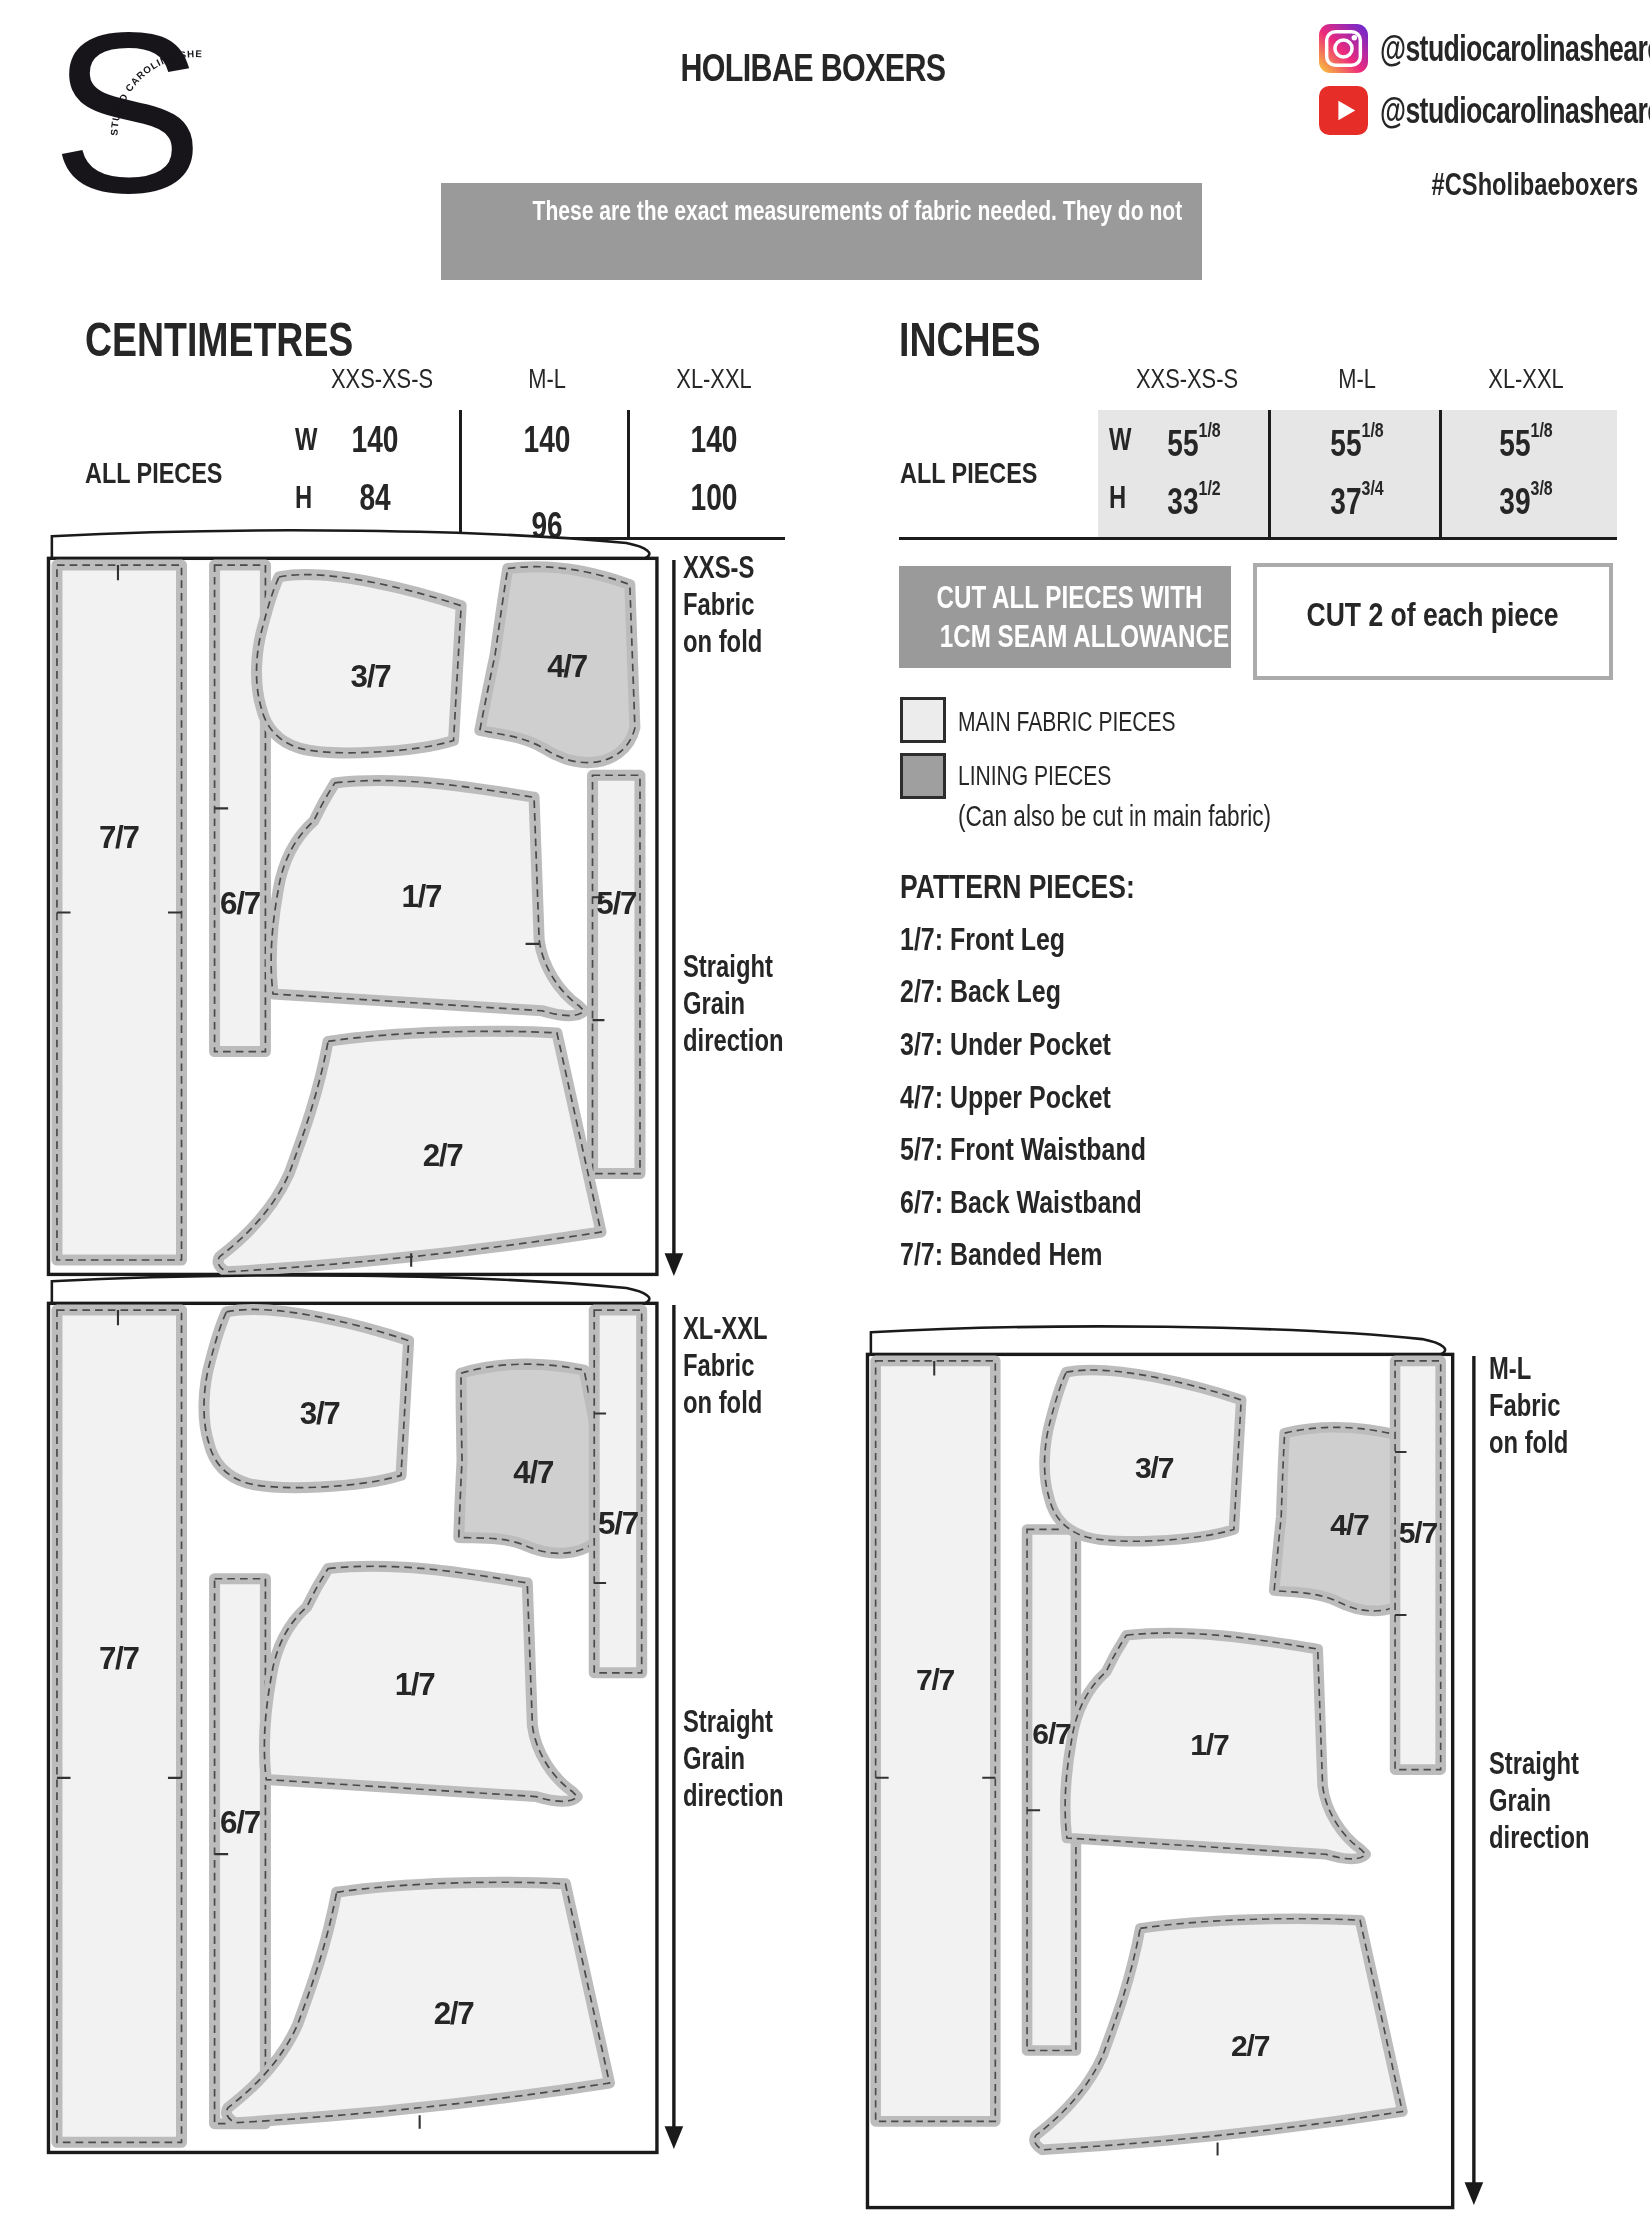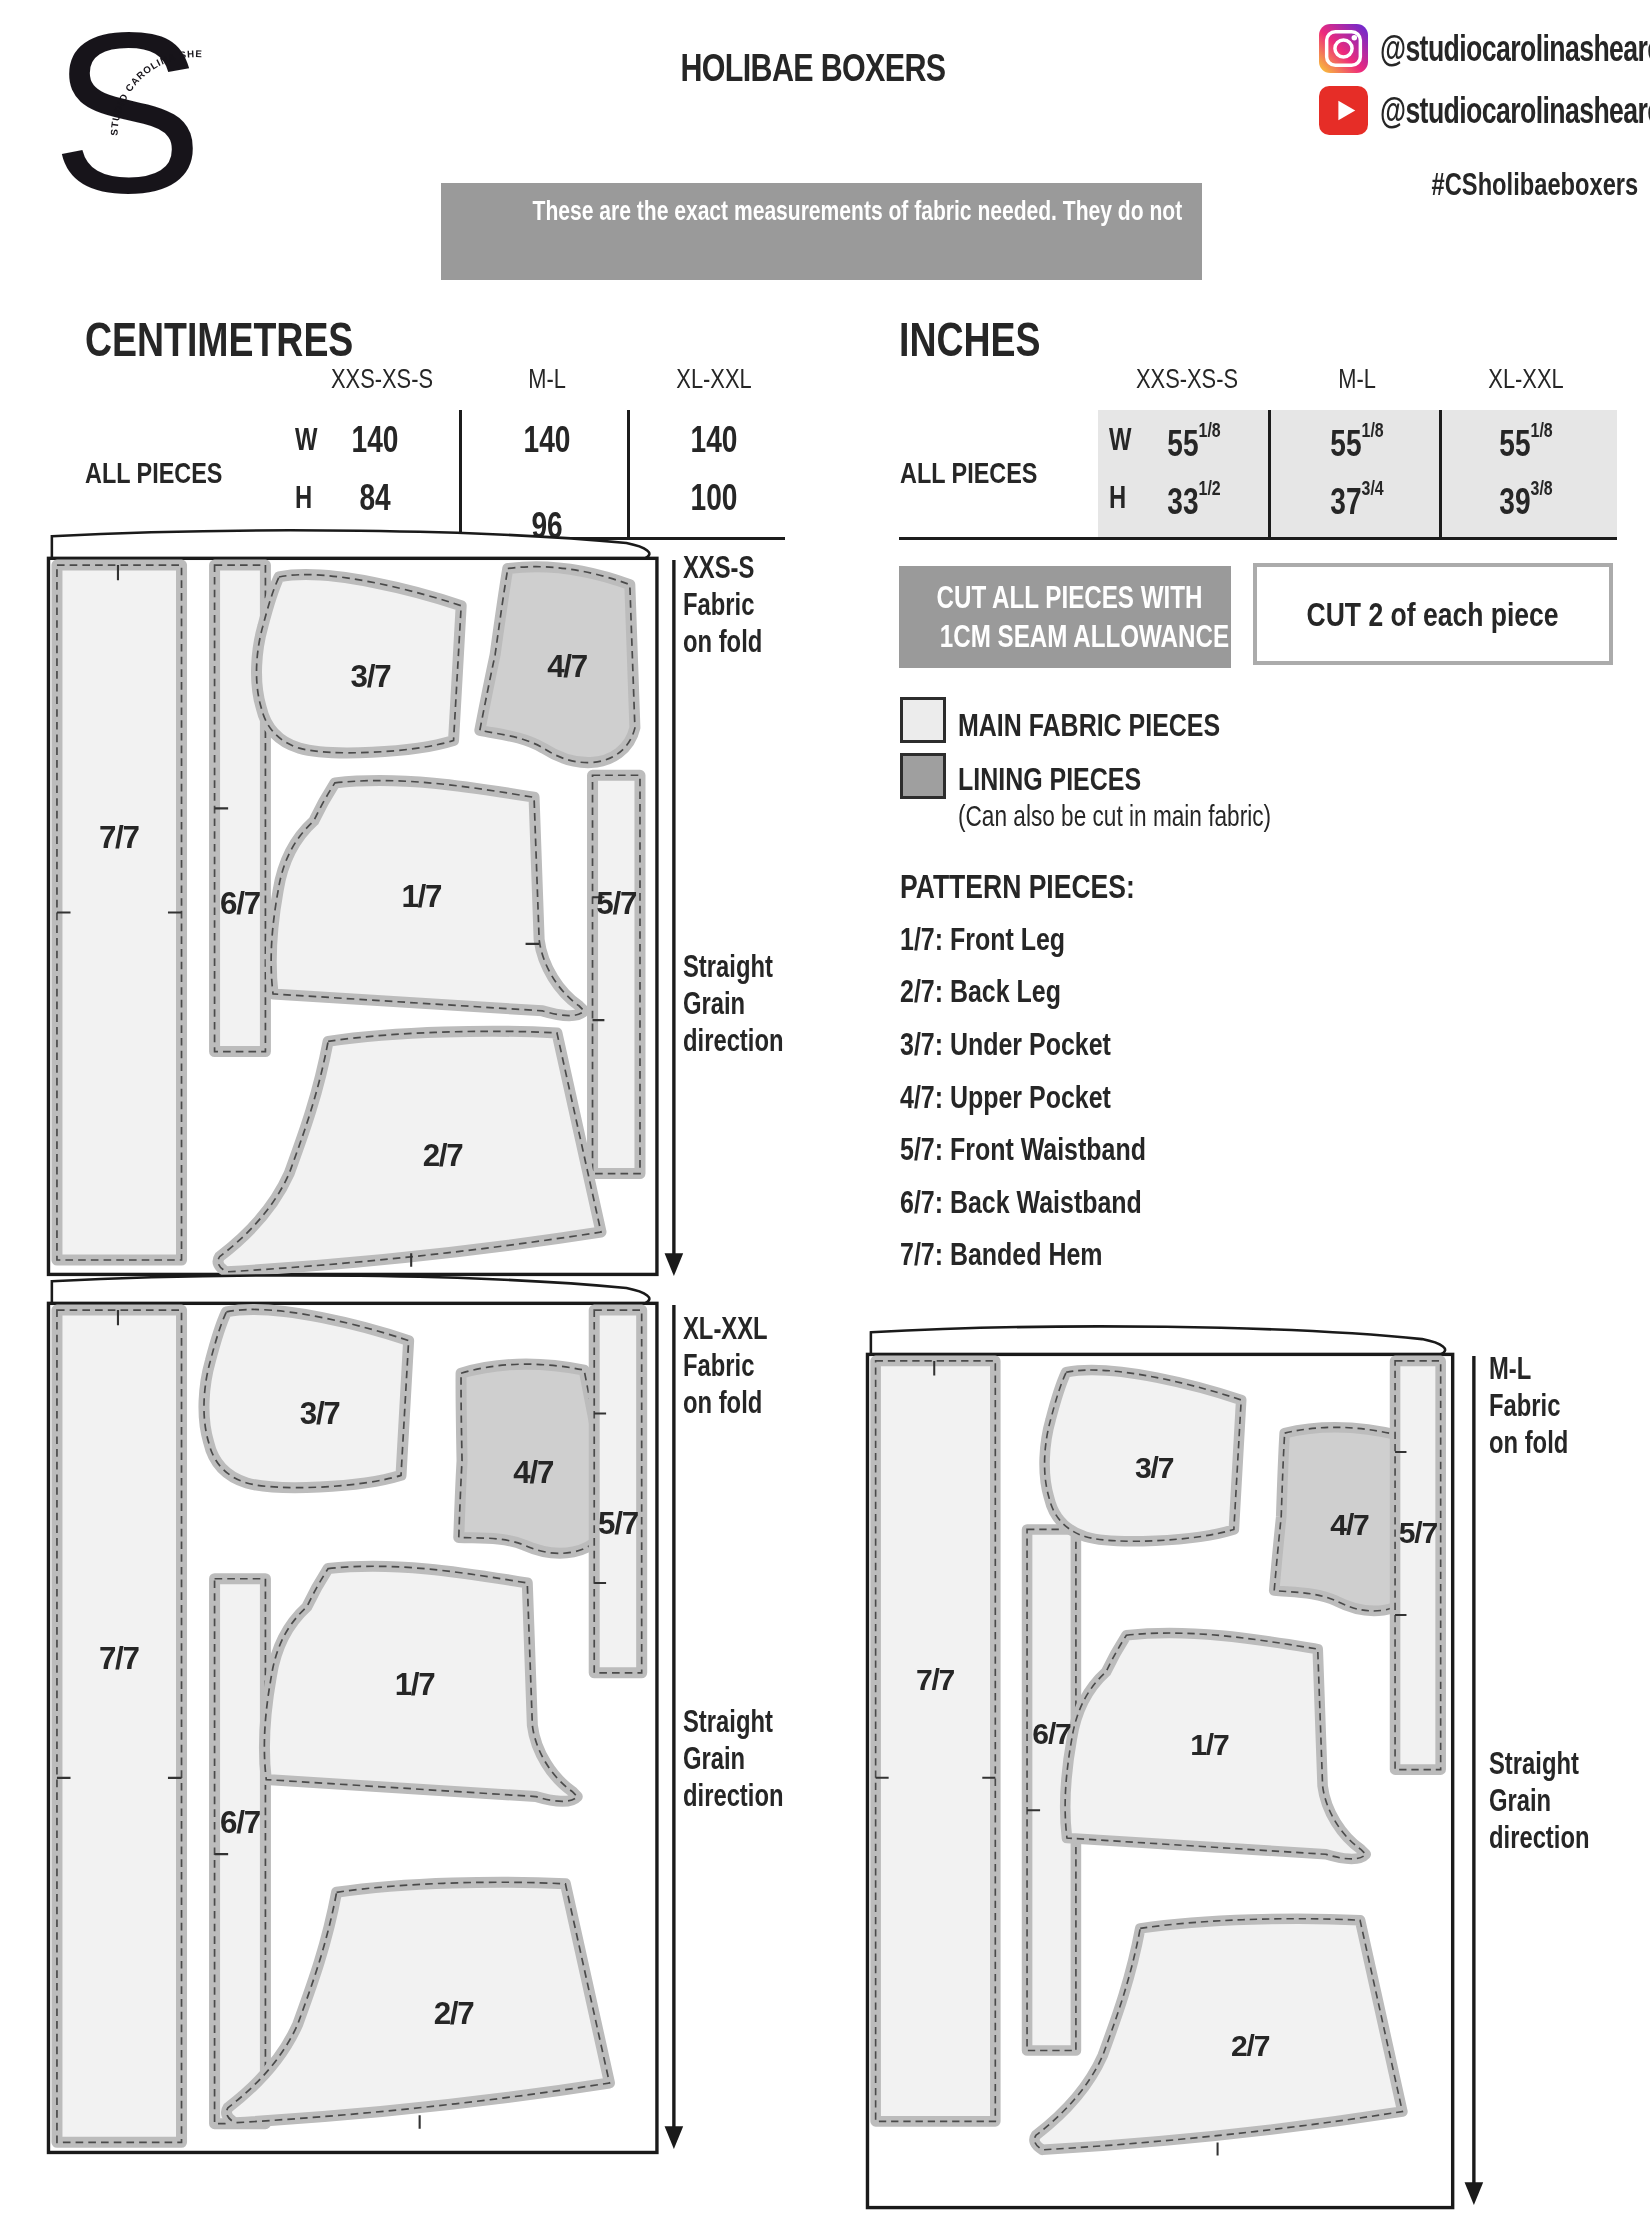--- a/index.html
+++ b/index.html
@@ -32,24 +32,24 @@
   .wh{font-size:30.5px;font-weight:700;}
   .val{font-size:36px;font-weight:700;position:absolute;transform:translateX(-50%);white-space:nowrap;}
   .val sup{font-size:20.4px;vertical-align:18.7px;letter-spacing:0;}
   .vline{position:absolute;width:2.5px;background:#1c1c1c;}
   .hline{position:absolute;height:2.5px;background:#1c1c1c;}
   .in-bg{left:1098px;top:410px;width:519px;height:127px;background:#e6e6e6;}
 
   
   .seam-box{left:899px;top:566px;width:332px;height:102px;background:#9a9a9a;text-align:center;padding-top:12px;box-sizing:border-box;}
   .seam-box div{color:#fff;font-size:31px;font-weight:700;line-height:39px;}
-  .cut2-box{left:1253px;top:563px;width:360px;height:102px;border:4.2px solid #ababab;box-sizing:border-box;text-align:center;}
+  .cut2-box{left:1253px;top:563px;width:360px;height:117px;border:4.2px solid #ababab;box-sizing:border-box;text-align:center;}
   .cut2-box span{font-size:34px;font-weight:700;line-height:95px;}
   .legend-sq{width:46px;height:46px;border:3.4px solid #2d2d2d;box-sizing:border-box;}
-  .legend-label{font-size:32px;font-weight:700;}
+  .legend-label{font-size:27px;font-weight:400;}
   .legend-note{font-size:29px;font-weight:400;}
   .pp-title{font-size:34px;font-weight:700;}
   .pp-item{position:absolute;left:900px;font-size:32px;font-weight:700;}
 
   
   svg text{font-family:"Liberation Sans",sans-serif;}
   .piece{fill:#f2f2f2;stroke:#bcbcbc;stroke-width:13px;stroke-linejoin:round;}
   .lining{fill:#cfcfcf;}
   .dash{fill:none;stroke:#4a4a4a;stroke-width:2px;stroke-dasharray:9 6;}
   .tick{stroke:#333;stroke-width:2.5px;}

